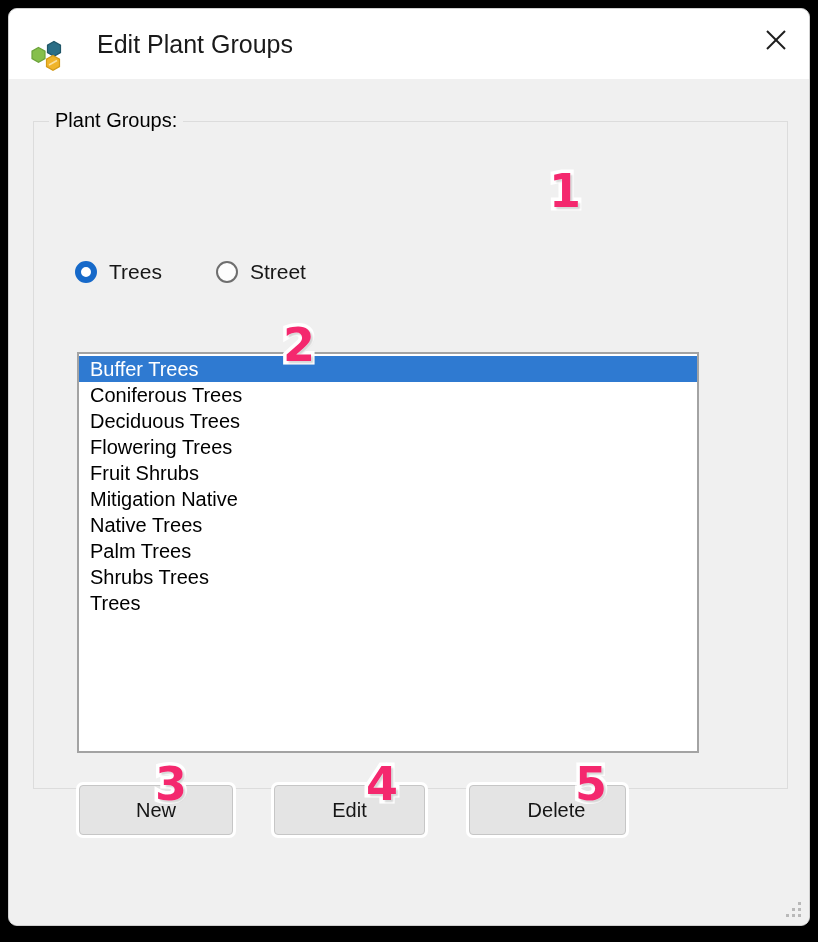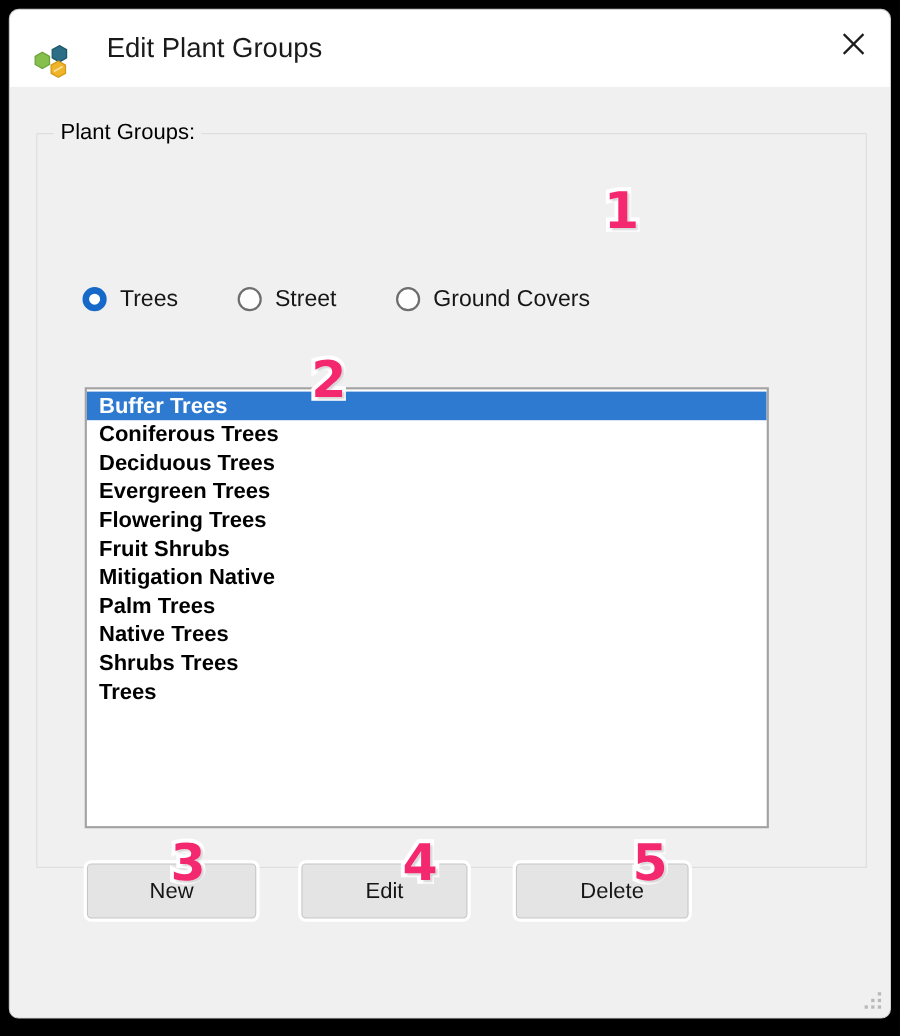--- a/index.html
+++ b/index.html
@@ -154,21 +154,20 @@
   #list-box {
     position: absolute;
     left: 68px;
     top: 273px;
     width: 622px;
     height: 401px;
     background: #ffffff;
     border: 2px solid #a3a3a3;
     box-sizing: border-box;
     overflow: hidden;
-    font-weight: bold;
   }
   #list-inner {
     position: absolute;
     left: 0; top: 0; right: 0; bottom: 0;
     padding: 2px 0 0 0;
   }
   .list-item {
     height: 26px;
     line-height: 26px;
     padding-left: 11px;
@@ -275,37 +274,32 @@
         <label class="radio-item checked" style="margin-right:54px">
           <span class="radio-mark"></span>
           <span class="radio-label">Trees</span>
         </label>
 
         <label class="radio-item" style="margin-right:54px">
           <span class="radio-mark"></span>
           <span class="radio-label">Street</span>
         </label>
 
-        <label class="radio-item">
-          <span class="radio-mark"></span>
-          <span class="radio-label">Ground Covers</span>
-        </label>
       </div>
 
       <div id="list-box">
         <div id="list-inner">
             <div class="list-item selected">Buffer Trees</div>
             <div class="list-item">Coniferous Trees</div>
             <div class="list-item">Deciduous Trees</div>
-            <div class="list-item">Evergreen Trees</div>
             <div class="list-item">Flowering Trees</div>
             <div class="list-item">Fruit Shrubs</div>
             <div class="list-item">Mitigation Native</div>
+            <div class="list-item">Native Trees</div>
             <div class="list-item">Palm Trees</div>
-            <div class="list-item">Native Trees</div>
             <div class="list-item">Shrubs Trees</div>
             <div class="list-item">Trees</div>
           </div>
       </div>
 
       <div class="dlg-button" id="btn-new">New</div>
 
       <div class="dlg-button" id="btn-edit">Edit</div>
 
       <div class="dlg-button" id="btn-delete">Delete</div>

